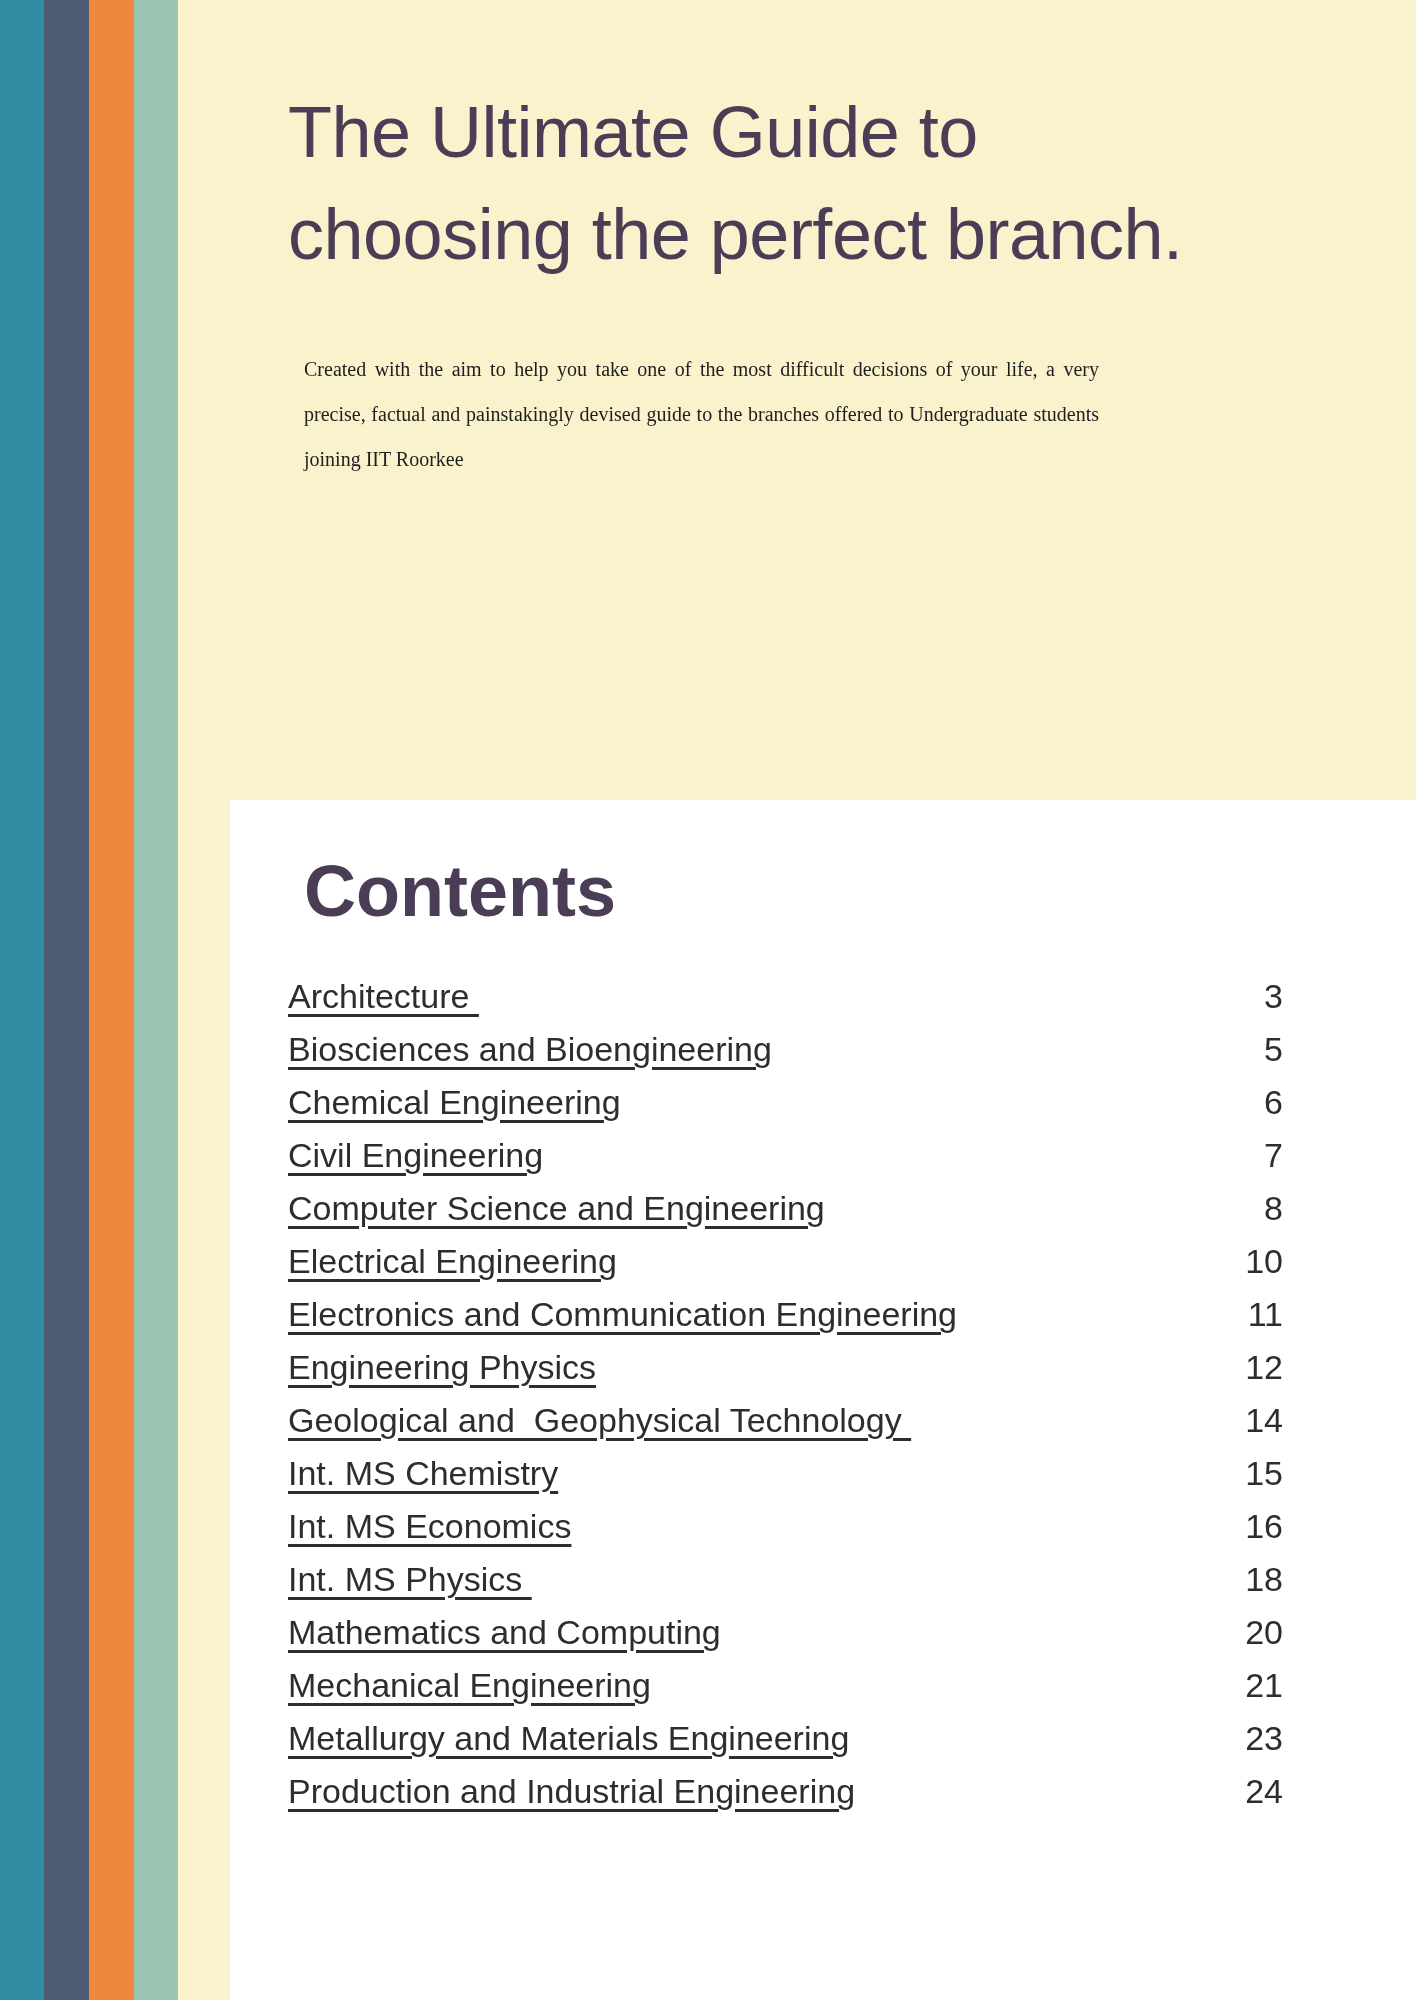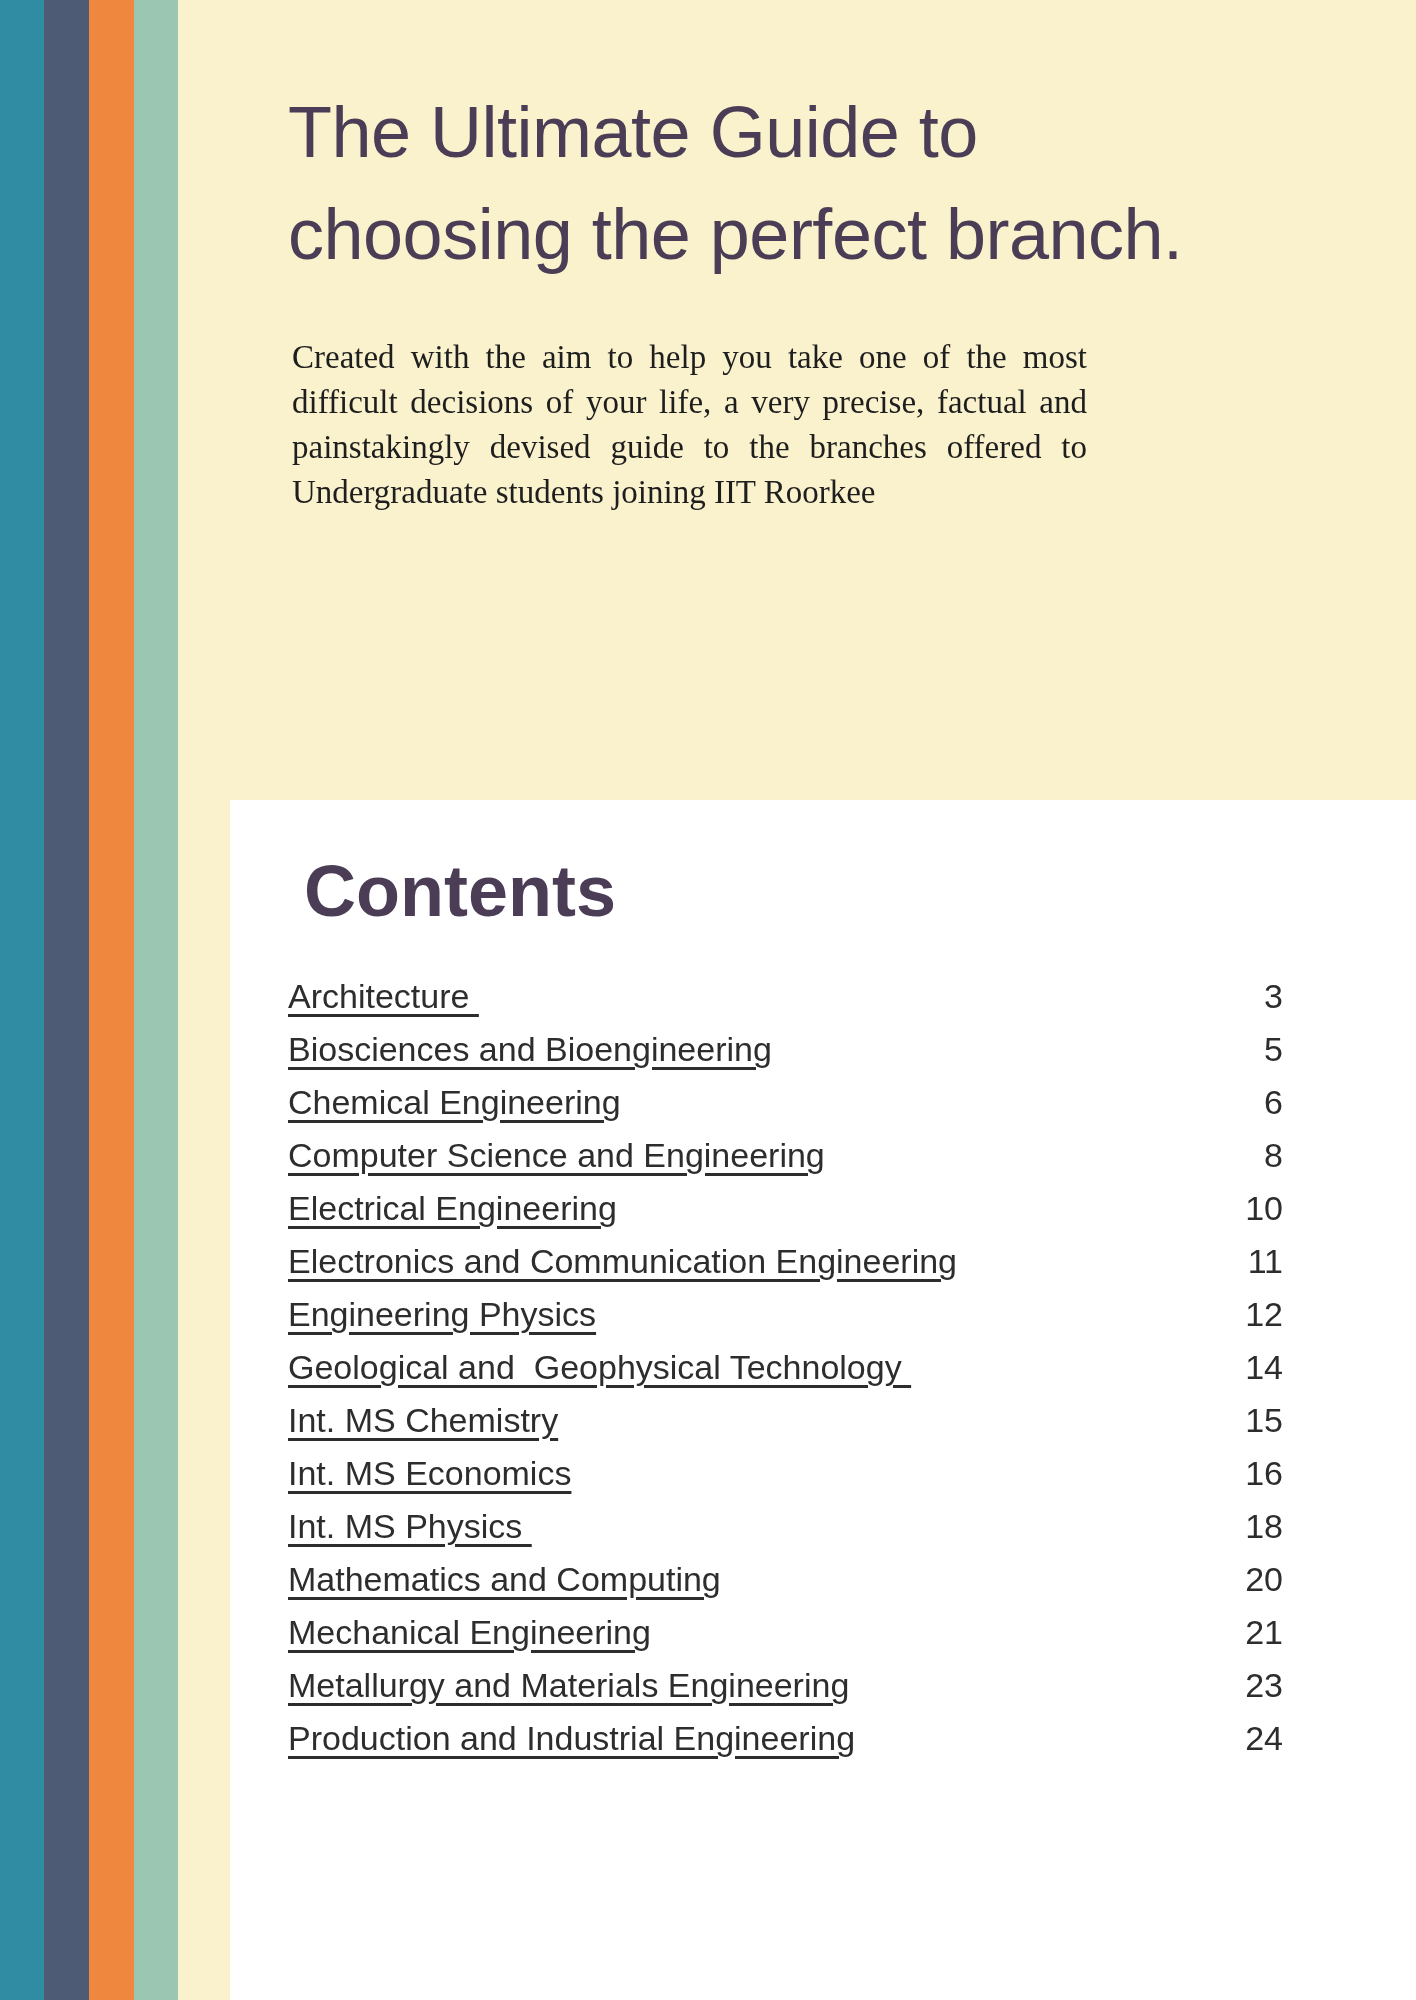--- a/index.html
+++ b/index.html
@@ -43,23 +43,23 @@
     font-size: 72px;
     line-height: 102px;
     letter-spacing: -0.5px;
     color: var(--heading, #4a3d55);
   }
 
   
   .serif {
     position: absolute; left: 288px;
     width: 795px;
-    margin: 4px;
+    margin: 16px;
     font-family: "Liberation Serif", serif;
-    font-size: 33px;
+    font-size: 20px;
     line-height: 45px;
     text-align: justify;
     color: var(--body-text, #1e1e1e);
   }
   .p1 { top: 331px; }
   .p2 { top: 559px; }
 
   
   .contents-heading {
     position: absolute; left: 288px; top: 838px;
@@ -129,20 +129,24 @@
       </div>
       <div class="toc-row">
         <span class="toc-link">Biosciences and Bioengineering</span>
         <span class="toc-page">5</span>
       </div>
       <div class="toc-row">
         <span class="toc-link">Chemical Engineering</span>
         <span class="toc-page">6</span>
       </div>
       <div class="toc-row">
+        <span class="toc-link">Civil Engineering</span>
+        <span class="toc-page">7</span>
+      </div>
+      <div class="toc-row">
         <span class="toc-link">Computer Science and Engineering</span>
         <span class="toc-page">8</span>
       </div>
       <div class="toc-row">
         <span class="toc-link">Electrical Engineering</span>
         <span class="toc-page">10</span>
       </div>
       <div class="toc-row">
         <span class="toc-link">Electronics and Communication Engineering</span>
         <span class="toc-page">11</span>

